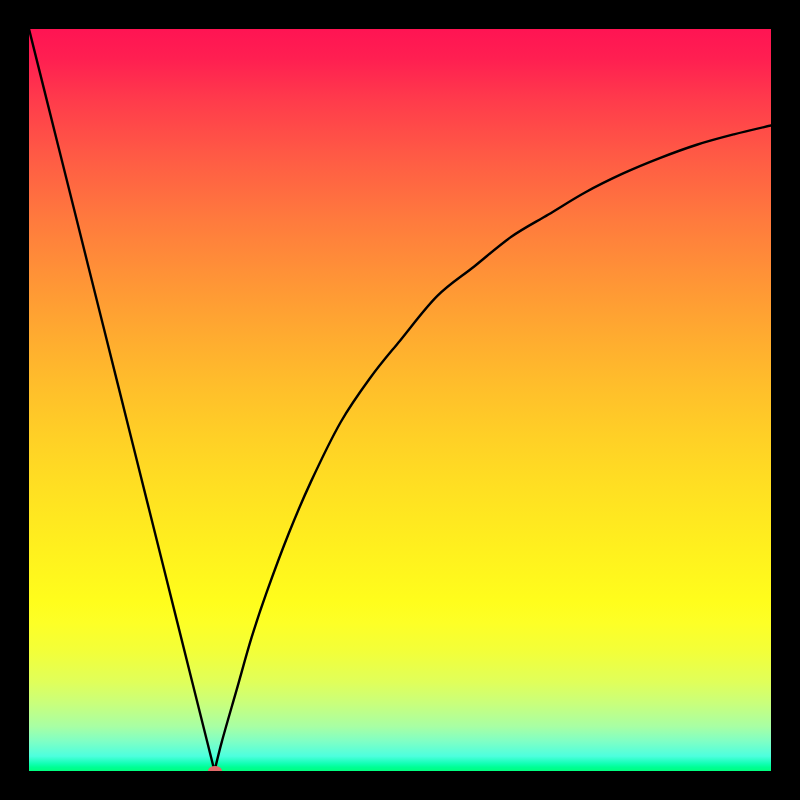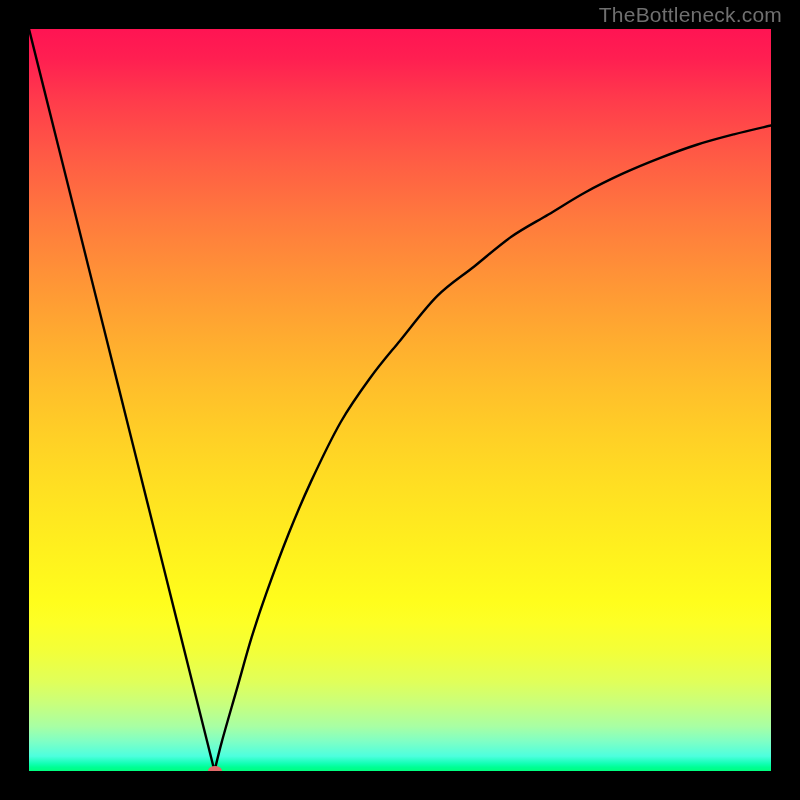--- a/index.html
+++ b/index.html
@@ -81,21 +81,20 @@
     border-radius: 50%;
     transform: translate(-50%, -50%);
     z-index: 5;
   }
 </style>
 </head>
 <body>
 
 <div class="frame">
 
-  <div class="watermark">TheBottleneck.com</div>
 
   <div class="plot-area">
     <div class="gradient-bg"></div>
 
     <svg class="curve" viewBox="0 0 742 742" preserveAspectRatio="none">
       <path id="curve-path" d="M 0.00 0.00 L 14.84 59.36 L 29.68 118.72 L 44.52 178.08 L 59.36 237.44 L 74.20 296.80 L 89.04 356.16 L 103.88 415.52 L 118.72 474.88 L 133.56 534.24 L 148.40 593.60 L 163.24 652.96 L 178.08 712.32 L 185.50 742.00 C 186.74 737.05, 189.21 725.92, 192.92 712.32 C 196.63 698.72, 202.81 677.69, 207.76 660.38 C 212.71 643.07, 217.65 624.52, 222.60 608.44 C 227.55 592.36, 231.26 581.23, 237.44 563.92 C 243.62 546.61, 252.28 523.11, 259.70 504.56 C 267.12 486.01, 273.30 471.17, 281.96 452.62 C 290.62 434.07, 301.75 410.57, 311.64 393.26 C 321.53 375.95, 331.43 362.34, 341.32 348.74 C 351.21 335.14, 359.87 325.24, 371.00 311.64 C 382.13 298.04, 395.73 279.49, 408.10 267.12 C 420.47 254.75, 432.83 247.33, 445.20 237.44 C 457.57 227.55, 469.93 216.42, 482.30 207.76 C 494.67 199.10, 507.03 192.92, 519.40 185.50 C 531.77 178.08, 544.13 170.04, 556.50 163.24 C 568.87 156.44, 581.23 150.38, 593.60 144.69 C 605.97 139.00, 618.33 133.93, 630.70 129.11 C 643.07 124.29, 655.43 119.71, 667.80 115.75 C 680.17 111.79, 692.53 108.58, 704.90 105.36 C 717.27 102.15, 735.82 97.94, 742.00 96.46" fill="none" stroke="#000" stroke-width="2.4" stroke-linecap="round" stroke-linejoin="round"></path>
     </svg>
 
     <div class="marker" id="min-marker" style="left: 185.5px; top: 742px; background: rgb(224, 106, 106);"></div>
   </div>

